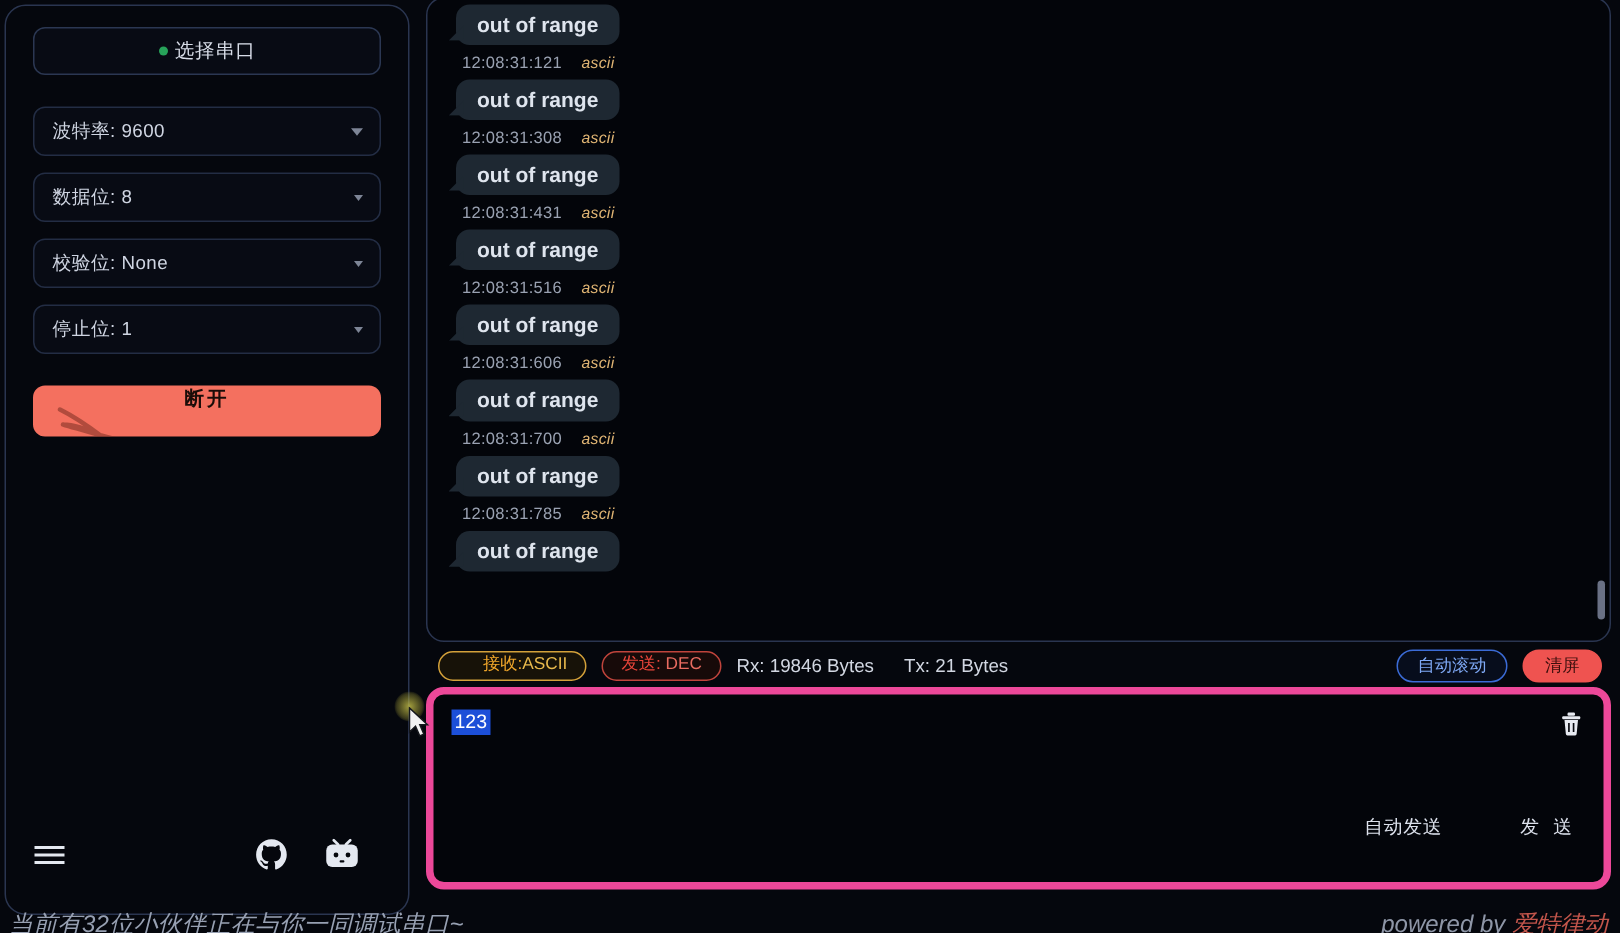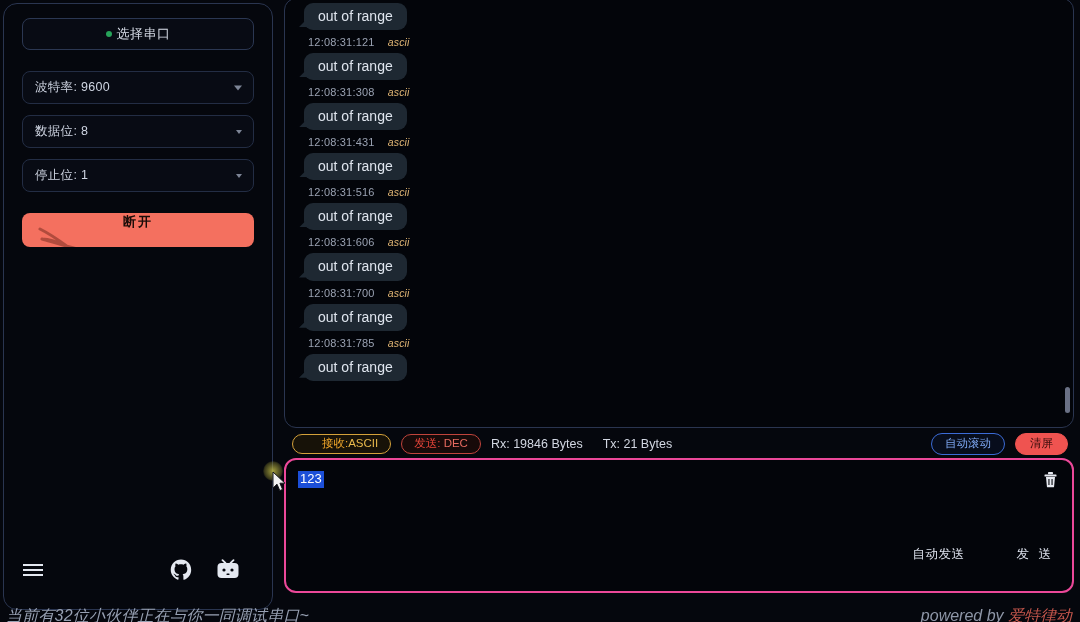--- a/index.html
+++ b/index.html
@@ -158,20 +158,21 @@
   .msg-bubble {
     display: inline-block;
     background: #1e2832;
     color: #dfe5ee;
     font-size: 14px;
     border-radius: 9px;
     padding: 5px 14px 6px 14px;
     margin: 0 0 4px 19px;
     line-height: 1.15;
     position: relative;
+    font-weight: bold;
   }
   .msg-bubble::before {
     content: "";
     position: absolute;
     left: -5px;
     bottom: 3px;
     width: 10px; height: 10px;
     background: #1e2832;
     border-bottom-right-radius: 2px;
     clip-path: polygon(100% 0, 100% 100%, 0 100%);
@@ -256,21 +257,21 @@
     color: #3c0f0d;
     border: 1px solid #ef5350;
     cursor: pointer;
     white-space: nowrap;
   }
 
   
   .send-panel {
     position: relative;
     height: 135px;
-    border: 2px solid #ec4899;
+    border: 5px solid #ec4899;
     border-radius: 12px;
     background: #03050a;
     padding: 9px 12px;
   }
   .send-text {
     font-size: 13px;
     color: #ffffff;
     background: #1c4fd8;
     display: inline-block;
     padding: 0 2px;
@@ -356,20 +357,24 @@
     <div class="sel-row">
       <span class="sel-text">波特率: 9600</span>
       <span class="caret"></span>
     </div>
 
     <div class="sel-row">
       <span class="sel-text">数据位: 8</span>
       <span class="caret small"></span>
     </div>
 
+    <div class="sel-row">
+      <span class="sel-text">校验位: None</span>
+      <span class="caret small"></span>
+    </div>
 
     <div class="sel-row">
       <span class="sel-text">停止位: 1</span>
       <span class="caret small"></span>
     </div>
 
     <button class="disconnect-btn">
       <svg class="scrawl" viewBox="0 0 80 34">
         <path d="M6 4 C18 10, 26 16, 34 22 M34 22 C26 18, 16 14, 8 14 M8 14 C22 18, 40 24, 62 28" stroke="#7a2f22" stroke-width="3" fill="none" stroke-linecap="round"></path>
       </svg>

